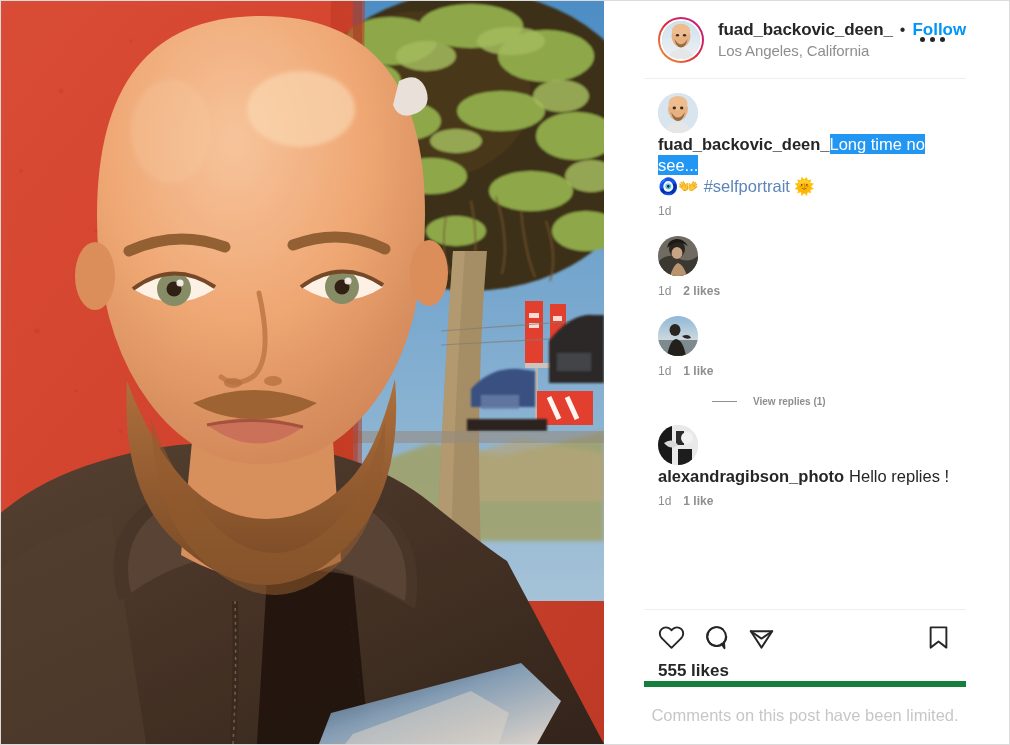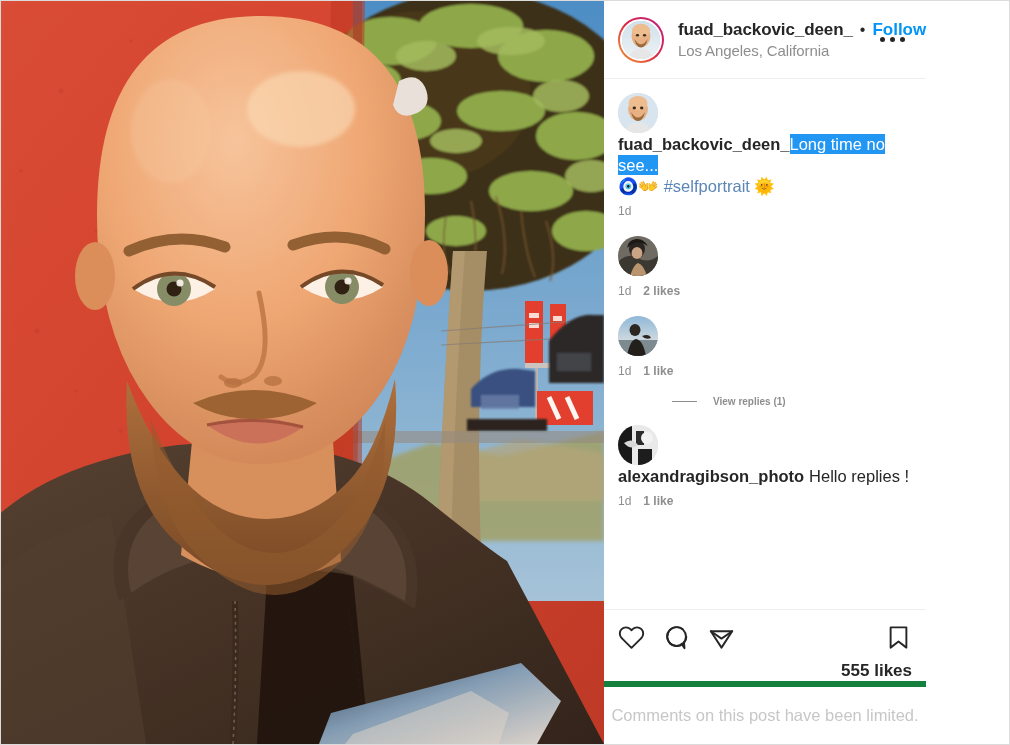--- a/index.html
+++ b/index.html
@@ -25,20 +25,21 @@
     flex: 0 0 603px;
   }
   .media svg { display: block; width: 100%; height: 100%; }
 
   
   .sidebar {
     width: 322px; height: 743px;
     display: flex; flex-direction: column;
     background: #fff;
     position: relative;
+    margin-left: 40px;
   }
 
   
   .post-header {
     display: flex; align-items: center;
     padding: 12px 10px 12px 14px;
     border-bottom: 1px solid #efefef;
     flex: 0 0 auto;
     height: 78px;
   }
@@ -137,21 +138,20 @@
     padding: 6px 0 2px 0;
   }
   .icon-btn {
     cursor: pointer; margin-right: 18px;
     display: flex; align-items: center; justify-content: center;
   }
   .icon-btn.save { margin-right: 0; margin-left: auto; }
   .likes-count {
     font-size: 17px; font-weight: bold; color: #262626;
     padding: 8px 0 0 0;
-    text-align: right;
   }
   .posted-time {
     font-size: 12.5px; color: #8e8e8e; letter-spacing: 0.2px;
     padding: 6px 0 10px 0; text-transform: uppercase;
   }
   .limited-bar {
     flex: 0 0 auto;
     border-top: 6px solid #15803d;
     height: 63px;
     display: flex; align-items: center; justify-content: center;

